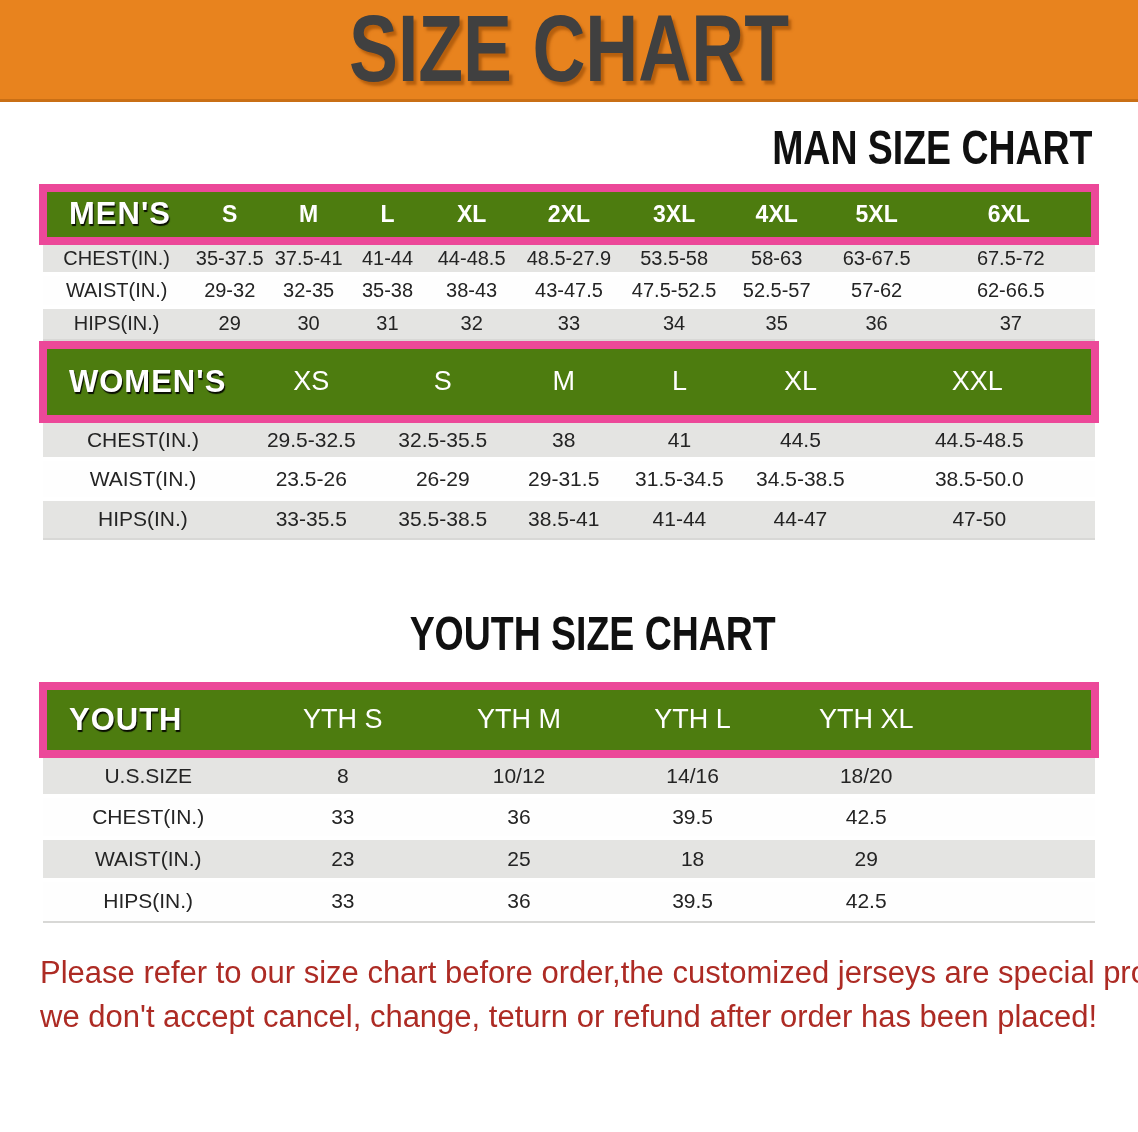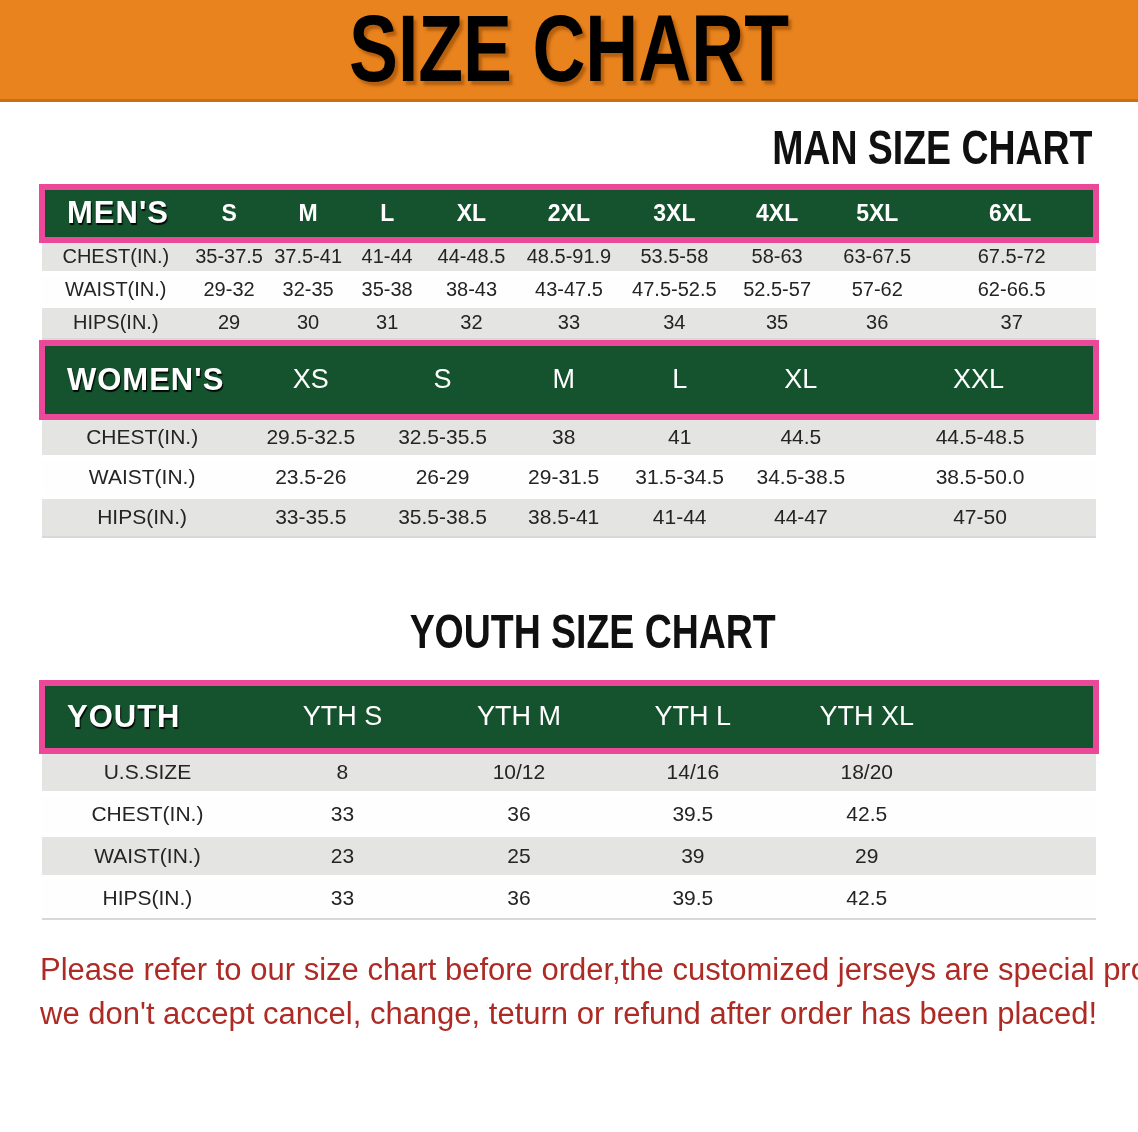--- a/index.html
+++ b/index.html
@@ -16,21 +16,21 @@
     height:99px;
     background:#E8831E;
     display:flex;align-items:center;justify-content:center;
     border-bottom:3px solid #c96f15;
   }
   .banner h1{
     margin:0;
     font-size:94px;
     line-height:0.92;
     font-weight:bold;
-    color:#000000;
+    color:#404040;
     text-shadow:4px 4px 3px rgba(140,65,0,0.55);
     white-space:nowrap;
   }
   .condensed{display:inline-block;transform:scaleX(0.78);transform-origin:50% 50%;}
 
   
   h2{
     text-align:center;
     font-size:48px;
     line-height:1.1;
@@ -43,23 +43,23 @@
   .sec-youth h2{margin:68px 0 21px;padding-left:48px;}
 
   
   table{
     width:1060px;
     margin:0 auto;
     border-collapse:collapse;
     table-layout:fixed;
   }
   thead tr{
-    background:#14532d;
+    background:#4d7c0f;
     color:#ffffff;
-    border:6px solid #ec4899;
+    border:8px solid #ec4899;
   }
   th{padding:0;white-space:nowrap;}
   th.band-label{
     text-align:left;
     padding-left:22px;
     font-size:31px;
     font-weight:bold;
     letter-spacing:1px;
     text-shadow:1px 2px 1px rgba(0,0,0,0.9);
   }
@@ -139,21 +139,21 @@
               <th class="size-col">6XL</th>
             </tr>
           </thead>
           <tbody>
             <tr class="shade">
               <td class="row-label">CHEST(IN.)</td>
               <td>35-37.5</td>
               <td>37.5-41</td>
               <td>41-44</td>
               <td>44-48.5</td>
-              <td>48.5-91.9</td>
+              <td>48.5-27.9</td>
               <td>53.5-58</td>
               <td>58-63</td>
               <td>63-67.5</td>
               <td>67.5-72</td>
             </tr>
             <tr class="plain">
               <td class="row-label">WAIST(IN.)</td>
               <td>29-32</td>
               <td>32-35</td>
               <td>35-38</td>
@@ -269,21 +269,21 @@
               <td>33</td>
               <td>36</td>
               <td>39.5</td>
               <td>42.5</td>
               <td></td>
             </tr>
             <tr class="shade">
               <td class="row-label">WAIST(IN.)</td>
               <td>23</td>
               <td>25</td>
-              <td>39</td>
+              <td>18</td>
               <td>29</td>
               <td></td>
             </tr>
             <tr class="plain">
               <td class="row-label">HIPS(IN.)</td>
               <td>33</td>
               <td>36</td>
               <td>39.5</td>
               <td>42.5</td>
               <td></td>

